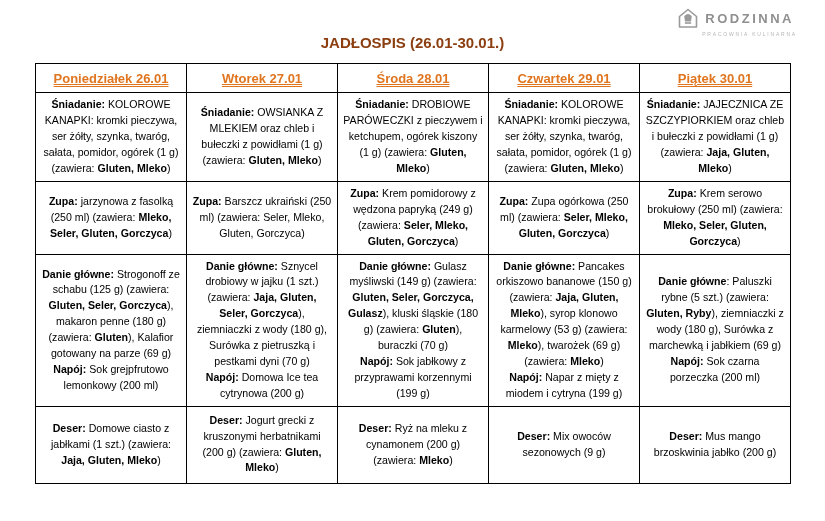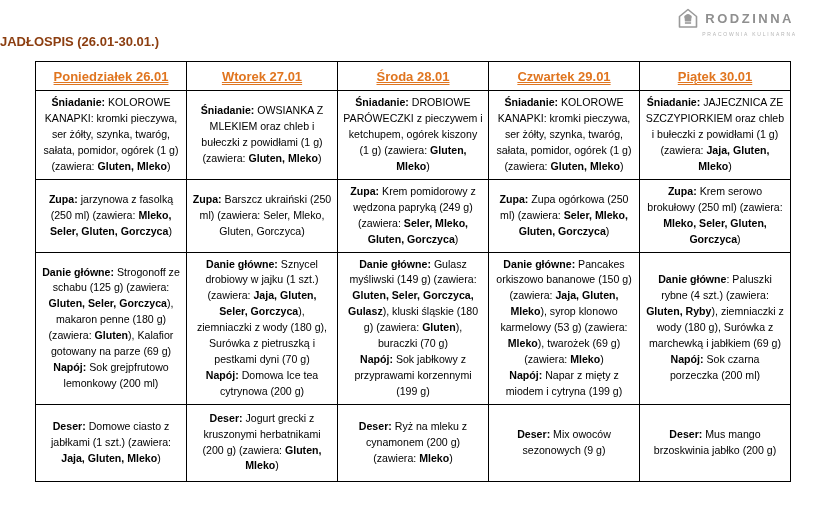--- a/index.html
+++ b/index.html
@@ -6,21 +6,21 @@
   .page{position:relative;width:825px;height:521px;background:#fff;overflow:hidden;}
 
   
   .logo{position:absolute;top:6px;right:28px;display:flex;flex-direction:column;align-items:center;}
   .logo-row{display:flex;align-items:center;gap:5px;}
   .logo-mark{width:24px;height:24px;}
   .logo-name{font-size:13px;font-weight:bold;letter-spacing:2.5px;color:#8f8f8f;}
   .logo-tagline{font-size:5px;letter-spacing:1.8px;color:#b5b5b5;margin-left:29px;margin-top:1px;}
 
   
-  .title{margin-top:34px;text-align:left;font-size:13px;font-weight:bold;color:#8c3e10;}
+  .title{margin-top:34px;text-align:center;font-size:15px;font-weight:bold;color:#8c3e10;}
 
   
   table.menu{border-collapse:collapse;table-layout:fixed;width:756px;margin:12px 0 0 35px;}
   table.menu th, table.menu td{border:1px solid #000;text-align:center;vertical-align:middle;padding:4px 5px;}
   table.menu th{color:#e0751f;font-size:13px;font-weight:bold;height:20px;text-decoration:underline;}
   table.menu th span{text-decoration:underline;text-underline-offset:3px;}
   table.menu td{font-size:10.6px;line-height:1.5;}
   tr.r-breakfast td{height:80px;}
   tr.r-soup td{height:62px;}
   tr.r-main td{height:124px;}
@@ -70,21 +70,21 @@
           <td><b>Zupa:</b><span> Barszcz ukraiński (250 ml) (zawiera: Seler, Mleko, Gluten, Gorczyca)</span></td>
           <td><b>Zupa:</b><span> Krem pomidorowy z wędzona papryką (249 g) (zawiera: </span><b>Seler, Mleko, Gluten, Gorczyca</b><span>)</span></td>
           <td><b>Zupa:</b><span> Zupa ogórkowa (250 ml) (zawiera: </span><b>Seler, Mleko, Gluten, Gorczyca</b><span>)</span></td>
           <td><b>Zupa:</b><span> Krem serowo brokułowy (250 ml) (zawiera: </span><b>Mleko, Seler, Gluten, Gorczyca</b><span>)</span></td>
         </tr>
         <tr class="r-main">
           <td><b>Danie główne:</b><span> Strogonoff ze schabu (125 g) (zawiera: </span><b>Gluten, Seler, Gorczyca</b><span>), makaron penne (180 g) (zawiera: </span><b>Gluten</b><span>), Kalafior gotowany na parze (69 g)</span><br><b>Napój:</b><span> Sok grejpfrutowo lemonkowy (200 ml)</span></td>
           <td><b>Danie główne:</b><span> Sznycel drobiowy w jajku (1 szt.) (zawiera: </span><b>Jaja, Gluten, Seler, Gorczyca</b><span>), ziemniaczki z wody (180 g), Surówka z pietruszką i pestkami dyni (70 g)</span><br><b>Napój:</b><span> Domowa Ice tea cytrynowa (200 g)</span></td>
           <td><b>Danie główne:</b><span> Gulasz myśliwski (149 g) (zawiera: </span><b>Gluten, Seler, Gorczyca, Gulasz</b><span>), kluski śląskie (180 g) (zawiera: </span><b>Gluten</b><span>), buraczki (70 g)</span><br><b>Napój:</b><span> Sok jabłkowy z przyprawami korzennymi (199 g)</span></td>
           <td><b>Danie główne:</b><span> Pancakes orkiszowo bananowe (150 g) (zawiera: </span><b>Jaja, Gluten, Mleko</b><span>), syrop klonowo karmelowy (53 g) (zawiera: </span><b>Mleko</b><span>), twarożek (69 g) (zawiera: </span><b>Mleko</b><span>)</span><br><b>Napój:</b><span> Napar z mięty z miodem i cytryna (199 g)</span></td>
-          <td><b>Danie główne</b><span>: Paluszki rybne (4 szt.) (zawiera: </span><b>Gluten, Ryby</b><span>), ziemniaczki z wody (180 g), Surówka z marchewką i jabłkiem (69 g)</span><br><b>Napój:</b><span> Sok czarna porzeczka (200 ml)</span></td>
+          <td><b>Danie główne</b><span>: Paluszki rybne (5 szt.) (zawiera: </span><b>Gluten, Ryby</b><span>), ziemniaczki z wody (180 g), Surówka z marchewką i jabłkiem (69 g)</span><br><b>Napój:</b><span> Sok czarna porzeczka (200 ml)</span></td>
         </tr>
         <tr class="r-dessert">
           <td><b>Deser:</b><span> Domowe ciasto z jabłkami (1 szt.) (zawiera: </span><b>Jaja, Gluten, Mleko</b><span>)</span></td>
           <td><b>Deser:</b><span> Jogurt grecki z kruszonymi herbatnikami (200 g) (zawiera: </span><b>Gluten, Mleko</b><span>)</span></td>
           <td><b>Deser:</b><span> Ryż na mleku z cynamonem (200 g) (zawiera: </span><b>Mleko</b><span>)</span></td>
           <td><b>Deser:</b><span> Mix owoców sezonowych (9 g)</span></td>
           <td><b>Deser:</b><span> Mus mango brzoskwinia jabłko (200 g)</span></td>
         </tr>
       </tbody>
   </table>

